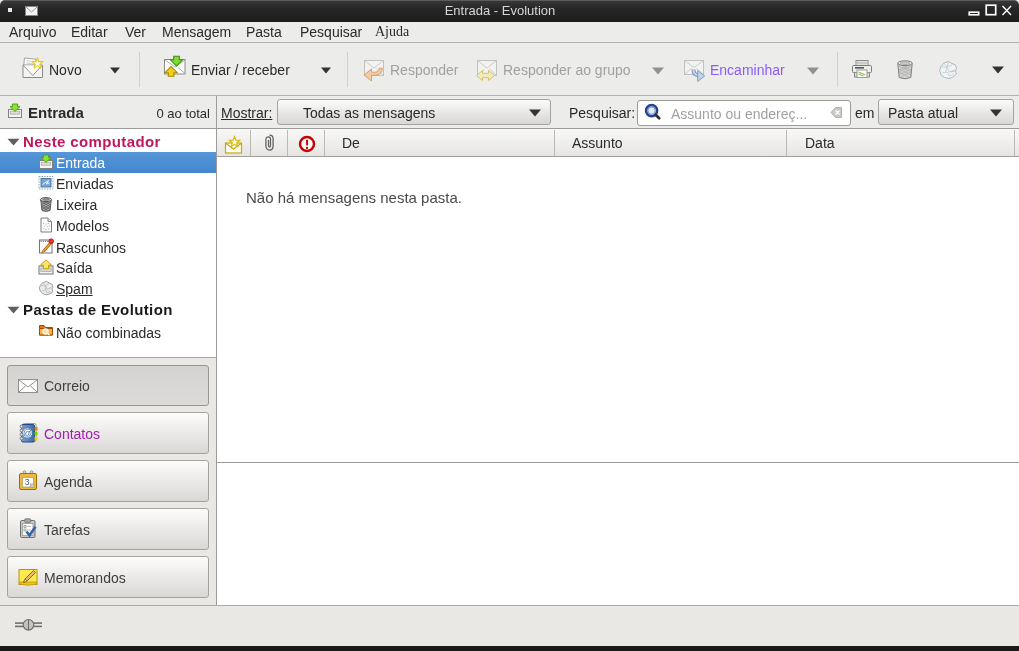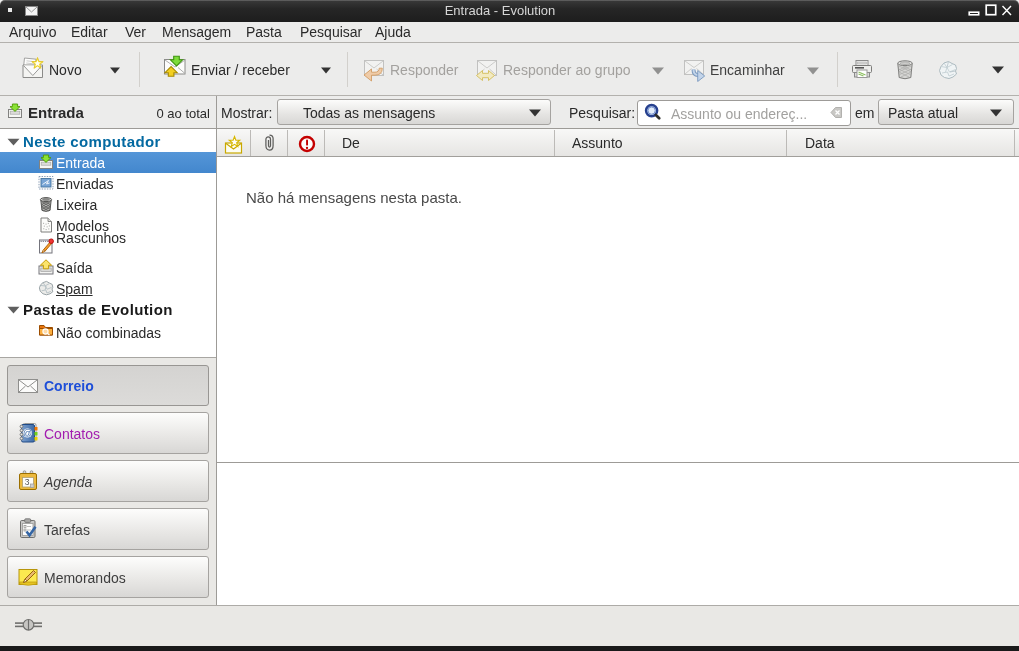--- a/index.html
+++ b/index.html
@@ -29,21 +29,21 @@
   <rect x="20.2" y="5.2" width="9.5" height="9.5" fill="none" stroke="#fff" stroke-width="1.7"></rect>
   <path d="M36.5 6 L45 15 M45 6 L36.5 15" stroke="#fff" stroke-width="1.4"></path>
 </svg>
 
 <div class="abs t14" style="left:9px;top:22px;height:20px;line-height:20px;">Arquivo</div>
 <div class="abs t14" style="left:71px;top:22px;height:20px;line-height:20px;">Editar</div>
 <div class="abs t14" style="left:125px;top:22px;height:20px;line-height:20px;">Ver</div>
 <div class="abs t14" style="left:162px;top:22px;height:20px;line-height:20px;">Mensagem</div>
 <div class="abs t14" style="left:246px;top:22px;height:20px;line-height:20px;">Pasta</div>
 <div class="abs t14" style="left:300px;top:22px;height:20px;line-height:20px;">Pesquisar</div>
-<div class="abs t14" style="left:375px;top:22px;height:20px;line-height:20px;">Ajuda</div>
+<div class="abs t14" style="left:375px;top:22px;height:20px;line-height:20px;font-family:Liberation Serif, serif;">Ajuda</div>
 <div class="hline" style="left:0;top:42px;width:1019px;"></div>
 
 <svg class="abs" style="left:20px;top:54px;" width="26" height="26" viewBox="0 0 26 26">
   <polygon points="4.5,4 16,5.2 15,15 3.5,13.5" fill="#fdfdfc" stroke="#9a9a98" stroke-width="0.9"></polygon>
   <path d="M6.5 6.8 l7.5 0.9 M6.2 9 l7.5 0.9" stroke="#c6c6c4" stroke-width="0.9" fill="none"></path>
   <path d="M3 11 H22.5 V23.5 H3 Z" fill="#f4f4f2" stroke="#8a8a88"></path>
   <path d="M3.5 11.5 L12.8 21.5 L22 11.5" fill="#fbfbfa" stroke="#9a9a98"></path>
   <polygon points="17.5,3.5 18.97,7.48 23.21,7.65 19.88,10.27 21.03,14.35 17.5,12 13.97,14.35 15.12,10.27 11.79,7.65 16.03,7.48" fill="#fbe54c" stroke="#e0c014" stroke-width="0.8"></polygon>
   <polygon points="17.5,6 18.38,8.29 20.83,8.42 18.93,9.96 19.56,12.33 17.5,11 15.44,12.33 16.07,9.96 14.17,8.42 16.62,8.29" fill="#fffef2"></polygon>
 </svg>
@@ -82,21 +82,21 @@
     <polygon points="1,1.5 13,1.5 7,8.5" fill="#555"></polygon>
   </svg>
 
 <svg class="abs" style="left:683px;top:58px;opacity:.62;" width="24" height="24" viewBox="0 0 24 24">
   <rect x="1.5" y="2.5" width="19" height="14" fill="#f7f7f5" stroke="#a8a8a6"></rect>
   <path d="M2 3 L11 9.5 L20 3 M2 16 L8.5 10.5 M20 16 L13.5 10.5" fill="none" stroke="#b8b8b6"></path>
   <path d="M10.5 11.5 Q10.5 17 15 17" fill="none" stroke="#3465a4" stroke-width="4"></path>
   <path d="M10.5 11.5 Q10.5 17 15 17" fill="none" stroke="#aac6e8" stroke-width="2"></path>
   <polygon points="14.7,12.5 21.7,18 14.7,23.5" fill="#aac6e8" stroke="#3465a4" stroke-width="0.9"></polygon>
 </svg>
-<div class="abs t14" style="left:710px;top:62px;color:#404040;">Encaminhar</div>
+<div class="abs t14" style="left:710px;top:62px;color:#8b5cf6;">Encaminhar</div>
 <svg class="abs" style="left:806px;top:66px;opacity:.6;" width="14" height="9">
     <polygon points="1,1.5 13,1.5 7,8.5" fill="#555"></polygon>
   </svg>
 <div class="vline" style="left:837px;top:52px;height:35px;background:#d2d0cc;"></div>
 
 <svg class="abs" style="left:850px;top:58px;" width="24" height="24" viewBox="0 0 24 24">
   <rect x="6" y="2.5" width="12" height="5" fill="#f5f5f4" stroke="#8a8a8a"></rect>
   <rect x="7.5" y="4" width="9" height="2" fill="#d8d8d6" stroke="#b0b0ae" stroke-width="0.6"></rect>
   <rect x="2.5" y="7.5" width="19" height="7" rx="1" fill="#ededeb" stroke="#7c7c7a"></rect>
   <rect x="5" y="9" width="9" height="1.6" fill="#555"></rect>
@@ -122,21 +122,21 @@
     <polygon points="1,1.5 13,1.5 7,8.5" fill="#333"></polygon>
   </svg>
 
 <svg class="abs" style="left:7px;top:103px;" width="16" height="16" viewBox="0 0 16 16">
   <rect x="1.5" y="6.5" width="13" height="8" fill="#f6f6f4" stroke="#828280"></rect>
   <rect x="3.2" y="8.2" width="9.6" height="3" fill="#dcdcda" stroke="#a8a8a6" stroke-width="0.7"></rect>
   <polygon points="5.4,1 10.6,1 10.6,3.6 13,3.6 8,8.4 3,3.6 5.4,3.6" fill="#8ae234" stroke="#4e9a06" stroke-width="0.9"></polygon>
 </svg>
 <div class="abs" style="left:28px;top:104px;font-size:15px;font-weight:bold;color:#2a2a2a;white-space:nowrap;">Entrada</div>
 <div class="abs" style="left:60px;top:106px;width:150px;text-align:right;font-size:13px;color:#2a2a2a;">0 ao total</div>
-<div class="abs t14" style="left:221px;top:105px;">Mostrar:</div>
+<div class="abs t14" style="left:221px;top:105px;text-decoration:underline;">Mostrar:</div>
 <div class="abs" style="left:277px;top:99px;width:274px;height:26px;box-sizing:border-box;
      background:linear-gradient(#fcfcfb,#e5e4e2 60%,#d8d7d5);border:1px solid #a5a3a0;border-radius:3px;"></div>
 <div class="abs t14" style="left:303px;top:105px;">Todas as mensagens</div>
 <svg class="abs" style="left:528px;top:108px;" width="14" height="9">
     <polygon points="1,1.5 13,1.5 7,8.5" fill="#333"></polygon>
   </svg>
 <div class="abs t14" style="left:569px;top:105px;">Pesquisar:</div>
 <div class="abs" style="left:637px;top:100px;width:214px;height:26px;box-sizing:border-box;
      background:#fff;border:1px solid #9d9b98;border-radius:3px;"></div>
 <svg class="abs" style="left:644px;top:103px;" width="18" height="18" viewBox="0 0 18 18">
@@ -156,21 +156,21 @@
 <svg class="abs" style="left:989px;top:108px;" width="14" height="9">
     <polygon points="1,1.5 13,1.5 7,8.5" fill="#333"></polygon>
   </svg>
 <div class="hline" style="left:0;top:95px;width:1019px;"></div>
 <div class="hline" style="left:0;top:128px;width:1019px;background:#9d9b97;"></div>
 
 <div class="abs" style="left:0;top:129px;width:216px;height:228px;background:#fff;"></div>
 <svg class="abs" style="left:7px;top:138px;" width="13" height="8">
     <polygon points="0.5,0.8 12.5,0.8 6.5,7.5" fill="#5f5f5f"></polygon>
   </svg>
-<div class="abs" style="left:23px;top:133px;font-size:15px;font-weight:bold;color:#0369a1;letter-spacing:0.38px;white-space:nowrap;">Neste computador</div>
+<div class="abs" style="left:23px;top:133px;font-size:15px;font-weight:bold;color:#be185d;letter-spacing:0.38px;white-space:nowrap;">Neste computador</div>
 <div class="abs" style="left:0;top:152px;width:216px;height:21px;background:linear-gradient(#5596d8,#4387cd);"></div>
 <svg class="abs" style="left:38px;top:154px;" width="16" height="16" viewBox="0 0 16 16">
   <rect x="1.5" y="6.5" width="13" height="8" fill="#f6f6f4" stroke="#828280"></rect>
   <rect x="3.2" y="8.2" width="9.6" height="3" fill="#dcdcda" stroke="#a8a8a6" stroke-width="0.7"></rect>
   <polygon points="5.4,1 10.6,1 10.6,3.6 13,3.6 8,8.4 3,3.6 5.4,3.6" fill="#8ae234" stroke="#4e9a06" stroke-width="0.9"></polygon>
 </svg>
 <div class="abs" style="left:56px;top:155px;font-size:14px;color:#fff;white-space:nowrap;">Entrada</div>
 <svg class="abs" style="left:38px;top:175px;" width="16" height="16" viewBox="0 0 16 16">
   <rect x="1" y="1.5" width="14" height="12.5" fill="#fdfdfd" stroke="#8a9db5" stroke-dasharray="1.4,1.2"></rect>
   <rect x="3" y="3.5" width="10" height="8.5" fill="#79a5d5" stroke="#44749f" stroke-width="0.9"></rect>
@@ -201,21 +201,21 @@
   </g>
 </svg>
 <div class="abs t14" style="left:56px;top:218px;">Modelos</div>
 <svg class="abs" style="left:38px;top:238px;" width="16" height="16" viewBox="0 0 16 16">
   <rect x="1.5" y="2" width="12.5" height="13" fill="#fbfbfa" stroke="#74747c"></rect>
   <path d="M2.5 3.4 h10.5" stroke="#8a8a92" stroke-width="1.4" stroke-dasharray="1.3,0.9"></path>
   <path d="M12.8 3.2 L5.6 11.6 L4 14.6 L7.2 13 L14.4 4.6 Z" fill="#f59d2e" stroke="#ad5f00" stroke-width="0.9"></path>
   <path d="M4 14.6 L5.6 11.6 L7.2 13 Z" fill="#f5e9d8" stroke="#ad5f00" stroke-width="0.7"></path>
   <circle cx="13.2" cy="3.2" r="2.3" fill="#ef3535" stroke="#b00000" stroke-width="0.8"></circle>
 </svg>
-<div class="abs t14" style="left:56px;top:230px;">Rascunhos</div>
+<div class="abs t14" style="left:56px;top:240px;">Rascunhos</div>
 <svg class="abs" style="left:38px;top:259px;" width="16" height="16" viewBox="0 0 16 16">
   <rect x="1" y="7" width="14" height="8" fill="#f4f4f2" stroke="#77777d"></rect>
   <rect x="2.8" y="9" width="10.4" height="3.4" fill="#d8d8d6" stroke="#a2a2a0" stroke-width="0.7"></rect>
   <polygon points="8,0.8 13.6,6.2 10.6,6.2 10.6,9.8 5.4,9.8 5.4,6.2 2.4,6.2" fill="#fbe46d" stroke="#c79c08" stroke-width="1"></polygon>
 </svg>
 <div class="abs t14" style="left:56px;top:260px;">Saída</div>
 <svg class="abs" style="left:38px;top:280px;" width="16" height="16" viewBox="0 0 16 16">
   <path d="M5 2.6 L8.5 1.4 L11.4 3 L14.2 4.4 L14.8 7.4 L14 9 L14.8 11.8 L12 13.8 L8.5 14.8 L5 13.8 L2.2 11.2 L1.4 7.8 L2.6 4.8 Z" fill="#ececea" stroke="#8f9a9e" stroke-width="0.9"></path>
   <path d="M5 2.6 l2.2 3.2 l4.2 -2.2 M2.6 5.4 l4.6 0.6 l2 3.2 l4.4 -1.8 M3.6 10.8 l4.2 -0.9 l1.1 3.1 l3.9 -1.6 M8.2 6.2 l-1.1 3.6" fill="none" stroke="#b4bfc4" stroke-width="0.9"></path>
 </svg>
@@ -231,21 +231,21 @@
   <line x1="9.5" y1="11.5" x2="11.5" y2="13" stroke="#fff" stroke-width="1.4"></line>
 </svg>
 <div class="abs t14" style="left:56px;top:325px;">Não combinadas</div>
 <div class="abs" style="left:0;top:357px;width:216px;height:248px;background:#e9e8e5;border-top:1px solid #a8a6a2;box-sizing:border-box;"></div>
 <div class="abs" style="left:7px;top:365px;width:202px;height:41px;box-sizing:border-box;border:1px solid #989693;border-radius:3px;background:linear-gradient(#d4d3d1,#dcdbd9);"></div>
 <svg class="abs" style="left:17px;top:375px;" width="22" height="22" viewBox="0 0 22 22">
   <rect x="1.5" y="4.5" width="19" height="13" fill="#fbfbfa" stroke="#8f8f8d"></rect>
   <path d="M2 5 L11 12 L20 5" fill="none" stroke="#8f8f8d"></path>
   <path d="M2 17 L8.5 11 M20 17 L13.5 11" fill="none" stroke="#8f8f8d"></path>
 </svg>
-<div class="abs t14" style="left:44px;top:378px;color:#1d4ed8;font-weight:bold;">Correio</div>
+<div class="abs t14" style="left:44px;top:378px;color:#404040;">Correio</div>
 
 <div class="abs" style="left:7px;top:412px;width:202px;height:42px;box-sizing:border-box;border:1px solid #a5a3a0;border-radius:3px;background:linear-gradient(#fdfdfc,#e9e8e6 55%,#d8d7d5);"></div>
 <svg class="abs" style="left:16px;top:421px;" width="24" height="24" viewBox="0 0 24 24">
   <rect x="7" y="2.5" width="13" height="18" rx="1.5" fill="#fff" stroke="#9a9a98"></rect>
   <rect x="5.5" y="3.5" width="13" height="17.5" rx="1.5" fill="url(#bookg)" stroke="#204a87"></rect>
   <rect x="18.5" y="6" width="3" height="3.4" fill="#f57900"></rect>
   <rect x="18.5" y="11" width="3" height="3.4" fill="#73d216"></rect>
   <rect x="18.5" y="16" width="3" height="3.4" fill="#edd400"></rect>
   <circle cx="11.5" cy="12" r="4.6" fill="#fff"></circle>
   <text x="11.5" y="15.2" font-size="9" font-family="Liberation Sans" fill="#3465a4" text-anchor="middle">@</text>
@@ -266,21 +266,21 @@
 
 <div class="abs" style="left:7px;top:460px;width:202px;height:42px;box-sizing:border-box;border:1px solid #a5a3a0;border-radius:3px;background:linear-gradient(#fdfdfc,#e9e8e6 55%,#d8d7d5);"></div>
 <svg class="abs" style="left:16px;top:469px;" width="24" height="24" viewBox="0 0 24 24">
   <rect x="7.2" y="1.8" width="2.6" height="6" rx="1.2" fill="#d8d8d6" stroke="#8a8a88" stroke-width="0.8"></rect>
   <rect x="14.2" y="1.8" width="2.6" height="6" rx="1.2" fill="#d8d8d6" stroke="#8a8a88" stroke-width="0.8"></rect>
   <rect x="3.5" y="4.5" width="17" height="16" rx="1.5" fill="#ecb93e" stroke="#9c6f00"></rect>
   <rect x="6.5" y="8.5" width="11" height="9.5" fill="#fdfdfc" stroke="#b0a070" stroke-width="0.8"></rect>
   <text x="11" y="16.4" font-size="8.5" font-family="Liberation Sans" fill="#555" text-anchor="middle">3</text>
   <rect x="14.5" y="15" width="3.5" height="3.5" fill="#d0d0ce" stroke="#9a9a98" stroke-width="0.7"></rect>
 </svg>
-<div class="abs t14" style="left:44px;top:474px;color:#3e3e3e;font-style:italic;">Agenda</div>
+<div class="abs t14" style="left:44px;top:474px;color:#3e3e3e;">Agenda</div>
 
 <div class="abs" style="left:7px;top:508px;width:202px;height:42px;box-sizing:border-box;border:1px solid #a5a3a0;border-radius:3px;background:linear-gradient(#fdfdfc,#e9e8e6 55%,#d8d7d5);"></div>
 <svg class="abs" style="left:16px;top:517px;" width="24" height="24" viewBox="0 0 24 24">
   <rect x="4.5" y="3.5" width="14.5" height="17" rx="1.2" fill="#c9c9c7" stroke="#6f6f6d"></rect>
   <rect x="8.7" y="1.8" width="6" height="3.6" rx="1" fill="#a8a8a6" stroke="#6f6f6d" stroke-width="0.8"></rect>
   <rect x="6.5" y="6.5" width="10.5" height="12" fill="#fdfdfc" stroke="#9a9a98" stroke-width="0.8"></rect>
   <rect x="8" y="8.5" width="2" height="2" fill="none" stroke="#8a8a88" stroke-width="0.7"></rect>
   <rect x="8" y="12" width="2" height="2" fill="none" stroke="#8a8a88" stroke-width="0.7"></rect>
   <path d="M11 9.5 h4 M11 13 h4" stroke="#b5b5b3" stroke-width="0.9"></path>
   <path d="M10.5 14.5 l3 3.8 l6 -8.5" fill="none" stroke="#3465a4" stroke-width="2.6"></path>

